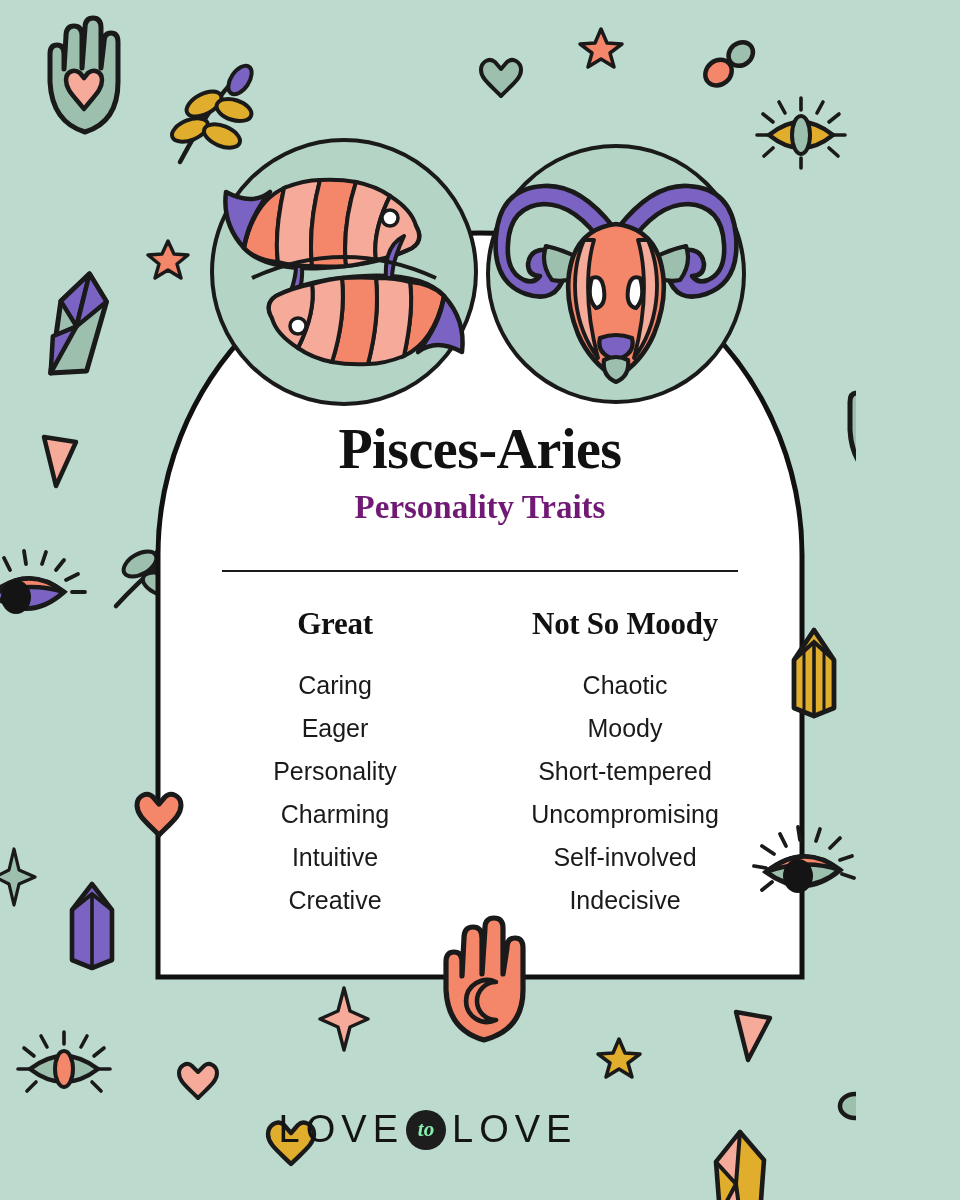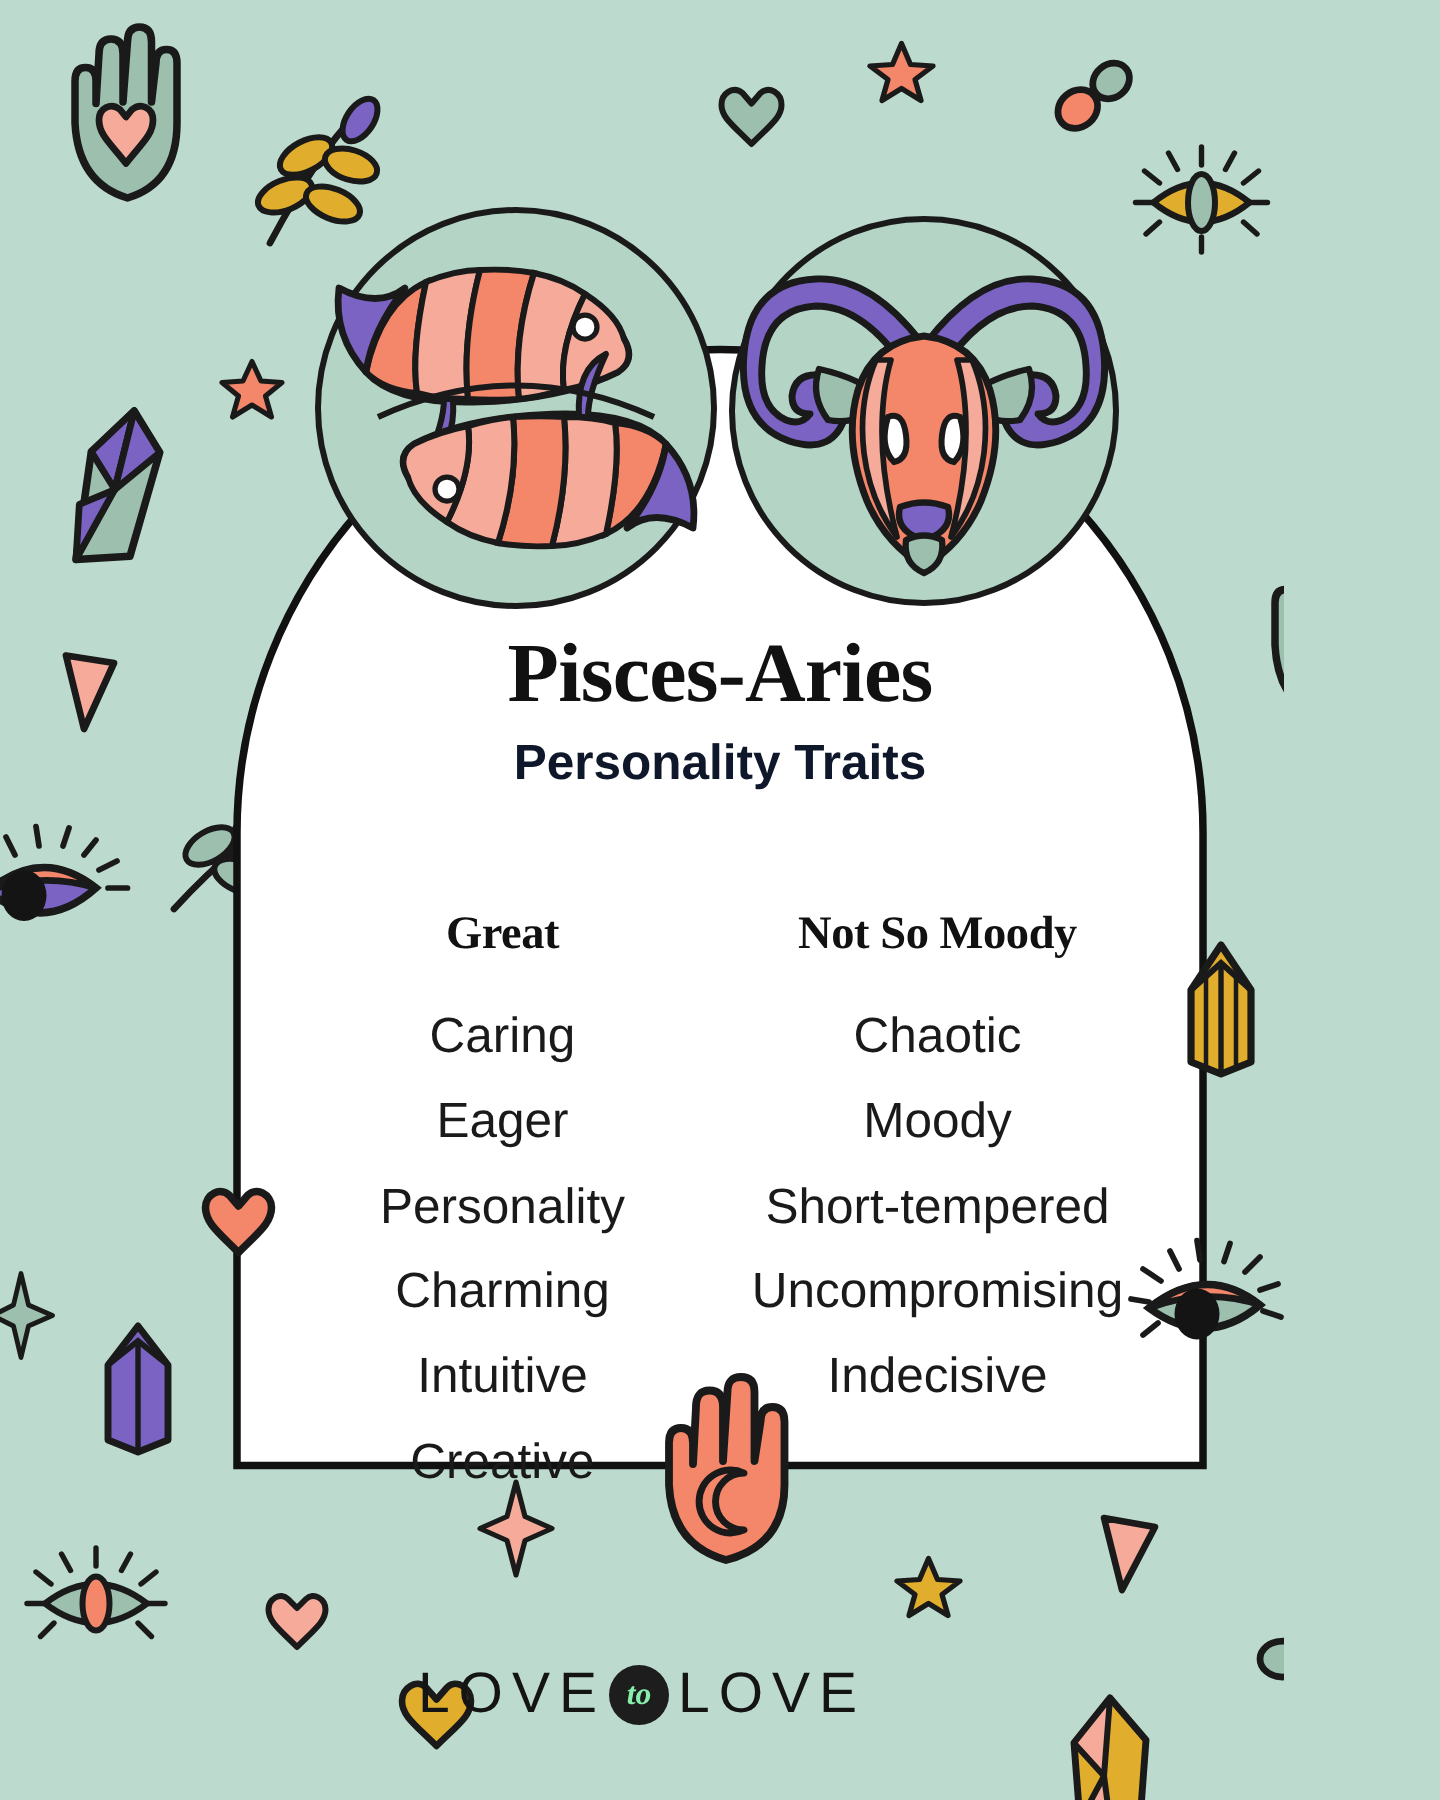--- a/index.html
+++ b/index.html
@@ -30,46 +30,46 @@
     font-family:"Liberation Serif",serif;
     font-weight:bold;
     font-size:56px;
     line-height:1.0;
     color:#111;
     letter-spacing:-0.5px;
     margin:0;
     text-align:center;
   }
   .subtitle{
-    font-family:Liberation Sans, sans-serif;
+    font-family:Liberation Serif, serif;
     font-weight:bold;
     font-size:33px;
     line-height:1.0;
-    color:#0f172a;
+    color:#701a75;
     margin:14px 0 0 0;
     text-align:center;
   }
   .divider{
     width:516px;height:2px;background:#1b1b1b;margin-top:46px;
   }
   .columns{
     display:flex;width:100%;margin-top:34px;justify-content:center;
   }
   .col{width:290px;text-align:center;}
   .col-head{
     font-family:"Liberation Serif",serif;
     font-weight:bold;
     font-size:31px;
     color:#111;
     margin-bottom:22px;
     letter-spacing:-0.3px;
   }
   .trait{
     font-family:"Liberation Sans",sans-serif;
-    font-size:33px;
+    font-size:25px;
     color:#1a1a1a;
     line-height:1.72;
     font-weight:400;
   }
 
   
   #logo{
     position:absolute;left:0;right:0;top:1108px;
     display:flex;align-items:center;justify-content:center;gap:0px;
   }
@@ -348,20 +348,21 @@
           <div class="trait">Charming</div>
           <div class="trait">Intuitive</div>
           <div class="trait">Creative</div>
         </div>
         <div class="col">
           <div class="col-head">Not So Moody</div>
           <div class="trait">Chaotic</div>
           <div class="trait">Moody</div>
           <div class="trait">Short-tempered</div>
           <div class="trait">Uncompromising</div>
+          <div class="trait">Self-involved</div>
           <div class="trait">Indecisive</div>
         </div>
       </div>
     </div>
   </div>
 
   <div class="deco" style="left:208px;top:136px;z-index:5;">
     <svg width="272" height="272" viewBox="0 0 272 272">
       <circle cx="136" cy="136" r="132" fill="#b4d5c6" stroke="#1a1a1a" stroke-width="4"></circle>
 

